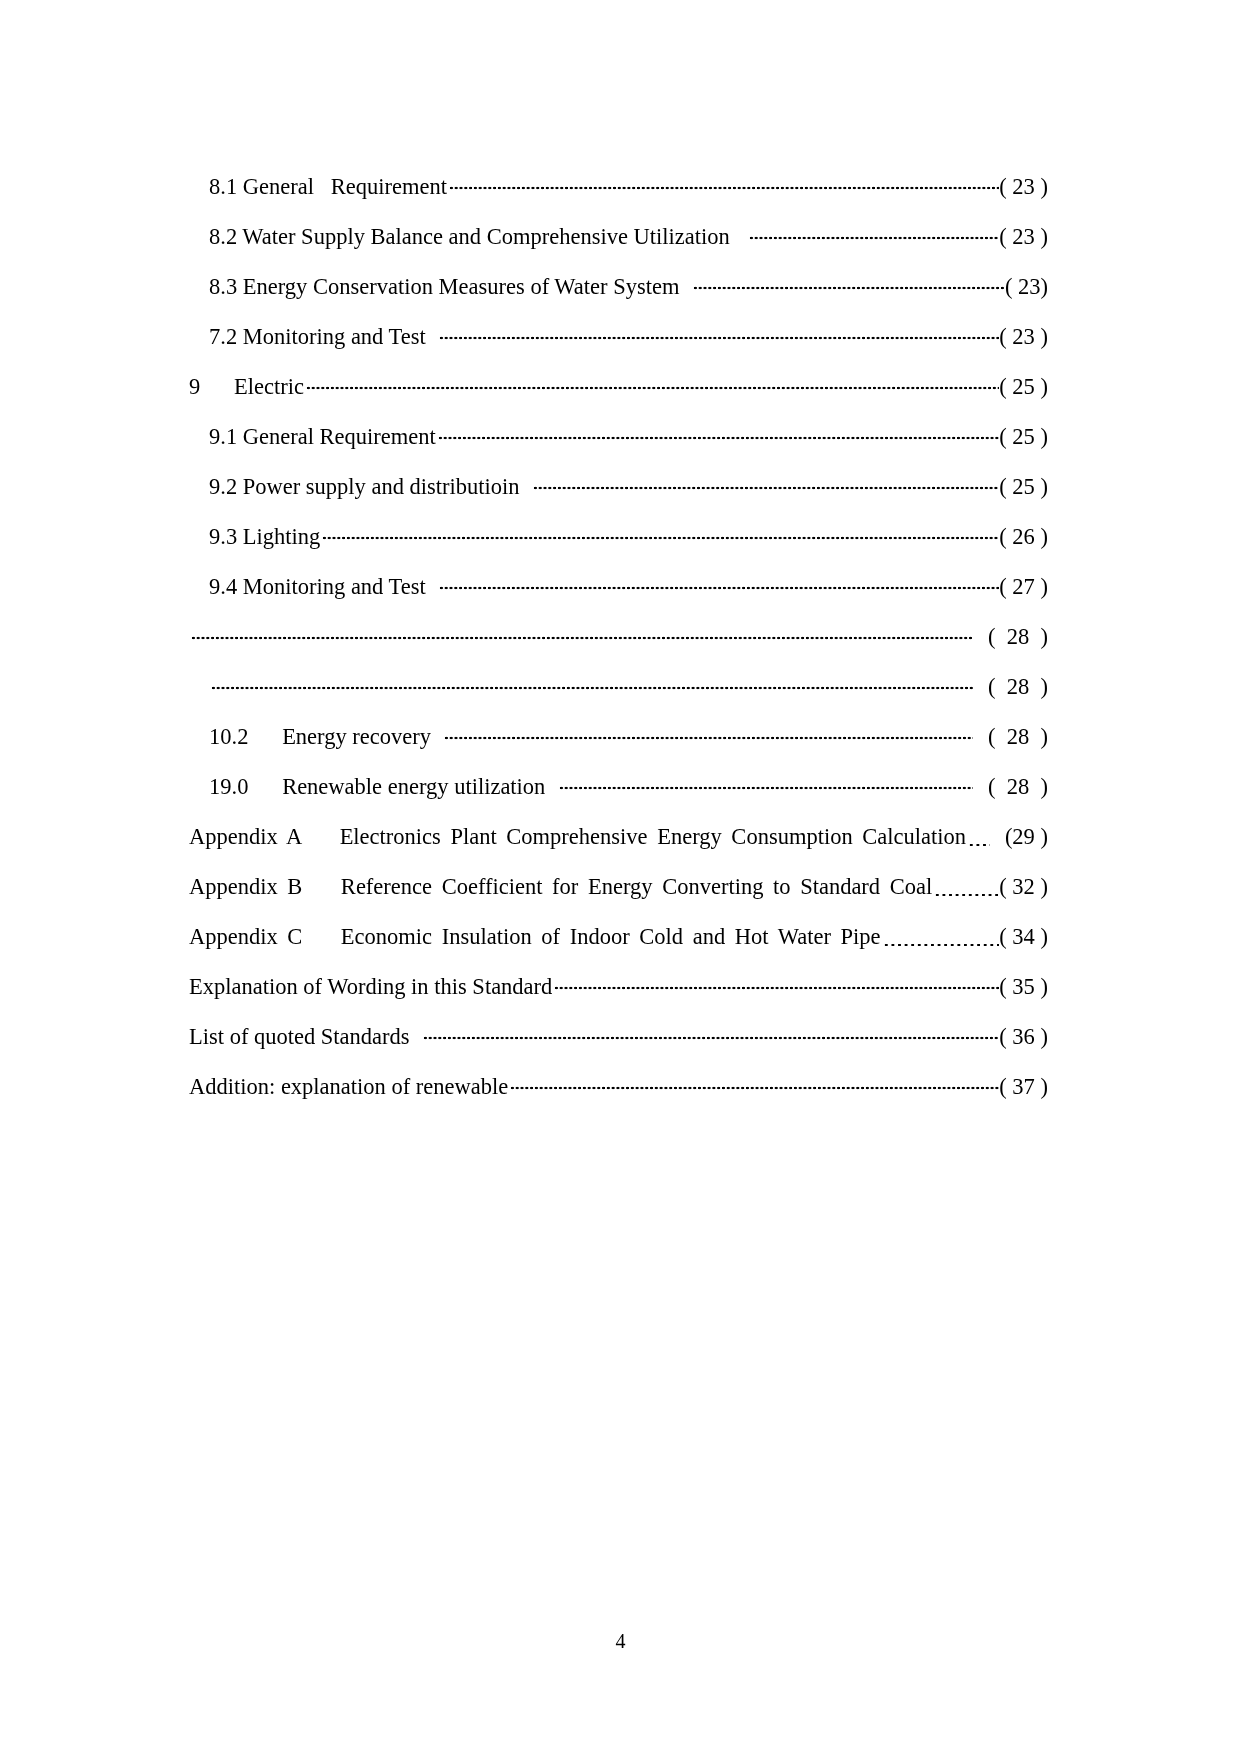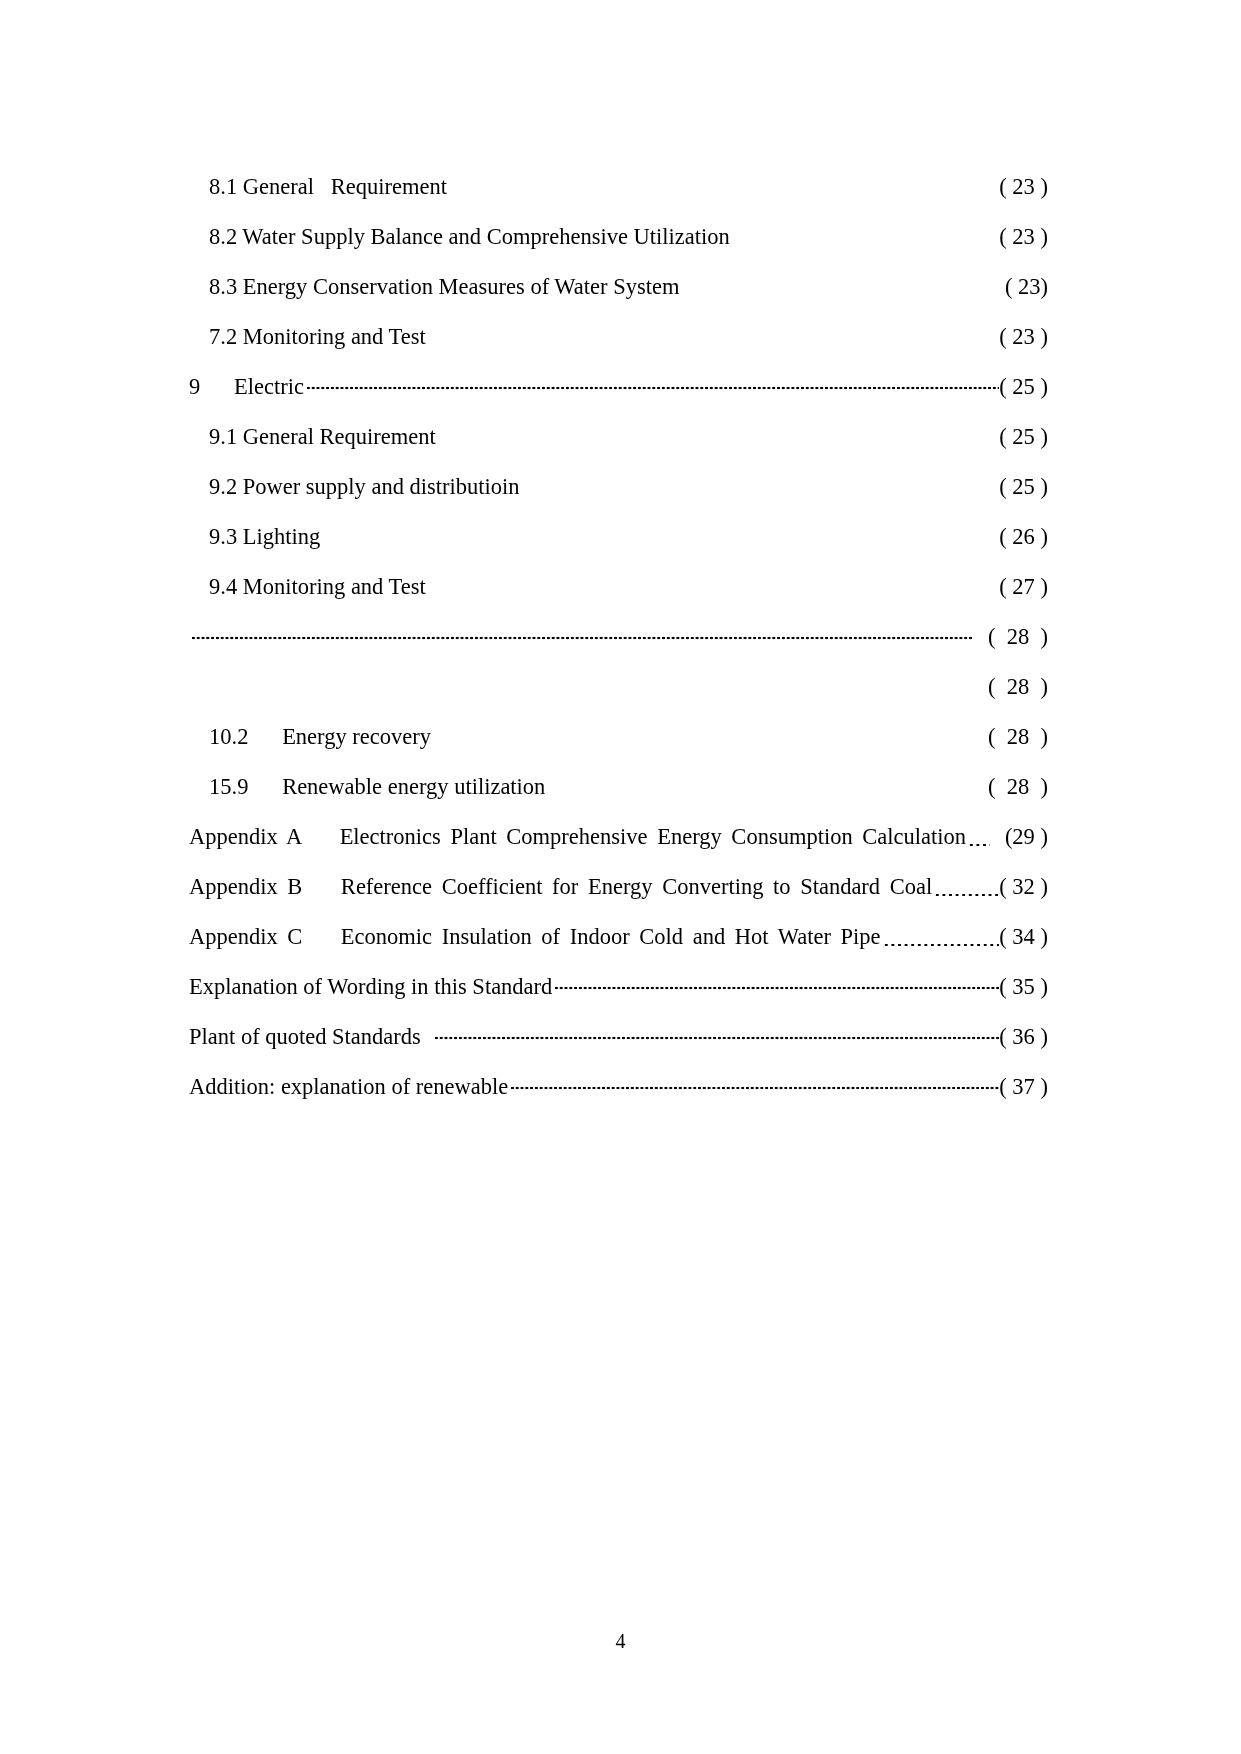--- a/index.html
+++ b/index.html
@@ -14,21 +14,21 @@
     position:absolute;
     left:189px; top:162px;
     width:859px;
   }
   .row {
     display:flex;
     height:50px; line-height:50px;
     font-size:22.5px;
     align-items:stretch;
   }
-  .row.sub { padding-left:20px;align-items:center; }
+  .row.sub { padding-left:20px; }
   .label, .pageno { white-space:pre; flex:none; }
   .row.wide .label { word-spacing:4px; }
   .leader { flex:1 1 auto; min-width:0; margin-left:2px; }
   .leader.mid {
     background-image:radial-gradient(circle at 50% 52%, #000 1.15px, transparent 1.55px);
     background-size:4.8px 50px;
     background-repeat:repeat-x;
   }
   .leader.period {
     background-image:radial-gradient(circle at 50% 66%, #000 1.1px, transparent 1.5px);
@@ -113,21 +113,21 @@
         <span class="pageno">(  28  )</span>
       </div>
 
     <div class="row sub">
         <span class="label">10.2      Energy recovery  </span>
         <span class="leader mid gap-end"></span>
         <span class="pageno">(  28  )</span>
       </div>
 
     <div class="row sub">
-        <span class="label">15.9      Renewable energy utilization  </span>
+        <span class="label">19.0      Renewable energy utilization  </span>
         <span class="leader mid gap-end"></span>
         <span class="pageno">(  28  )</span>
       </div>
 
     <div class="row wide">
         <span class="label">Appendix A    Electronics Plant Comprehensive Energy Consumption Calculation</span>
         <span class="leader period gap-end"></span>
         <span class="pageno">(29 )</span>
       </div>
 
@@ -143,21 +143,21 @@
         <span class="pageno">( 34 )</span>
       </div>
 
     <div class="row">
         <span class="label">Explanation of Wording in this Standard</span>
         <span class="leader mid"></span>
         <span class="pageno">( 35 )</span>
       </div>
 
     <div class="row">
-        <span class="label">Plant of quoted Standards  </span>
+        <span class="label">List of quoted Standards  </span>
         <span class="leader mid"></span>
         <span class="pageno">( 36 )</span>
       </div>
 
     <div class="row">
         <span class="label">Addition: explanation of renewable</span>
         <span class="leader mid"></span>
         <span class="pageno">( 37 )</span>
       </div>
 

